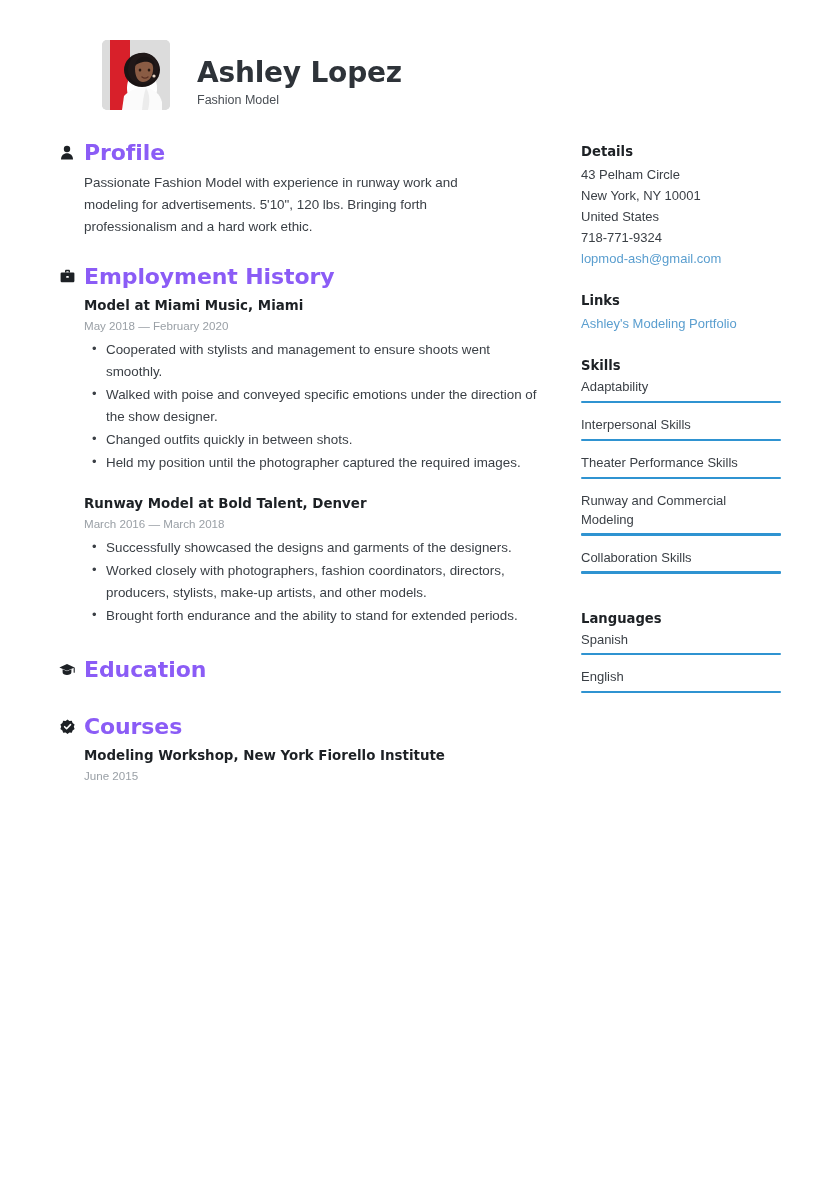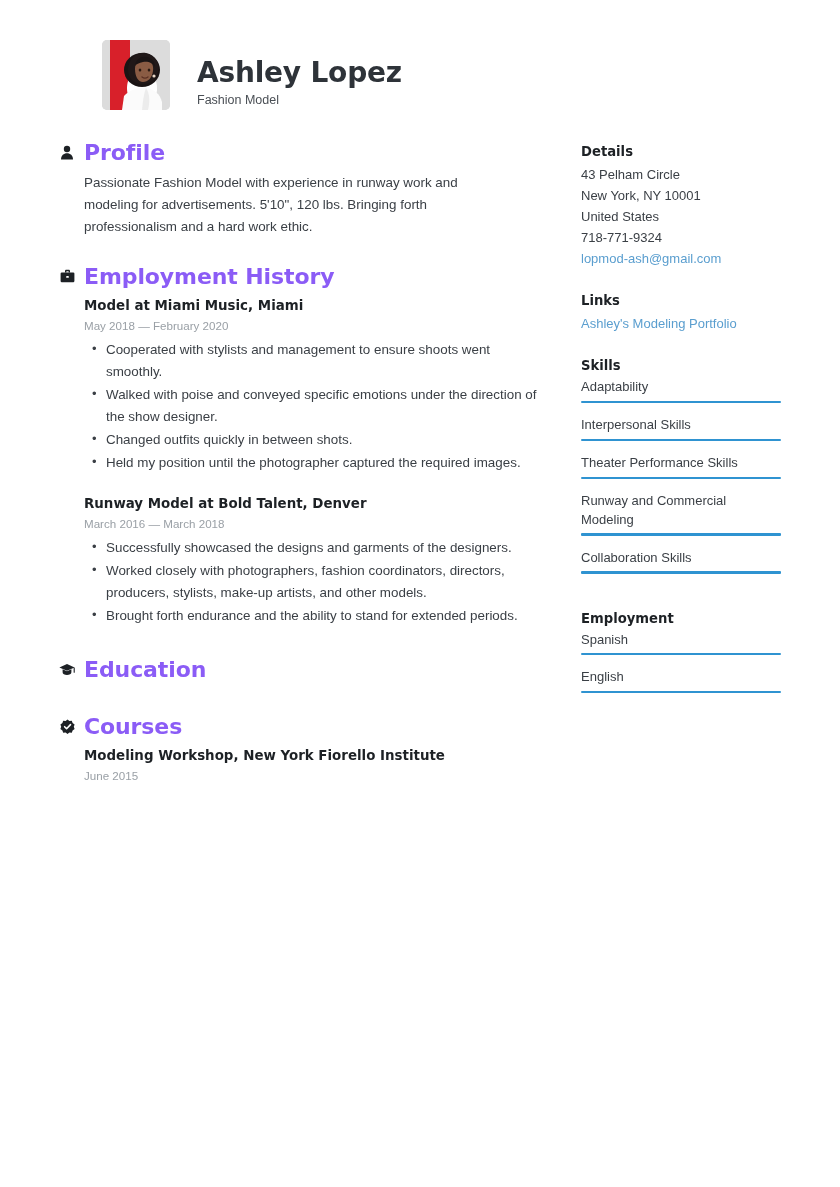--- a/index.html
+++ b/index.html
@@ -343,21 +343,21 @@
         <div class="rated-label">Runway and Commercial Modeling</div>
         <div class="rated-bar"></div>
       </div>
       <div class="rated-item">
         <div class="rated-label">Collaboration Skills</div>
         <div class="rated-bar"></div>
       </div>
     </div>
 
     <div class="r-section" style="margin-top:19px;">
-      <div class="r-title">Employment</div>
+      <div class="r-title">Languages</div>
 
       <div class="rated-item">
         <div class="rated-label">Spanish</div>
         <div class="rated-bar"></div>
       </div>
       <div class="rated-item">
         <div class="rated-label">English</div>
         <div class="rated-bar"></div>
       </div>
     </div>

